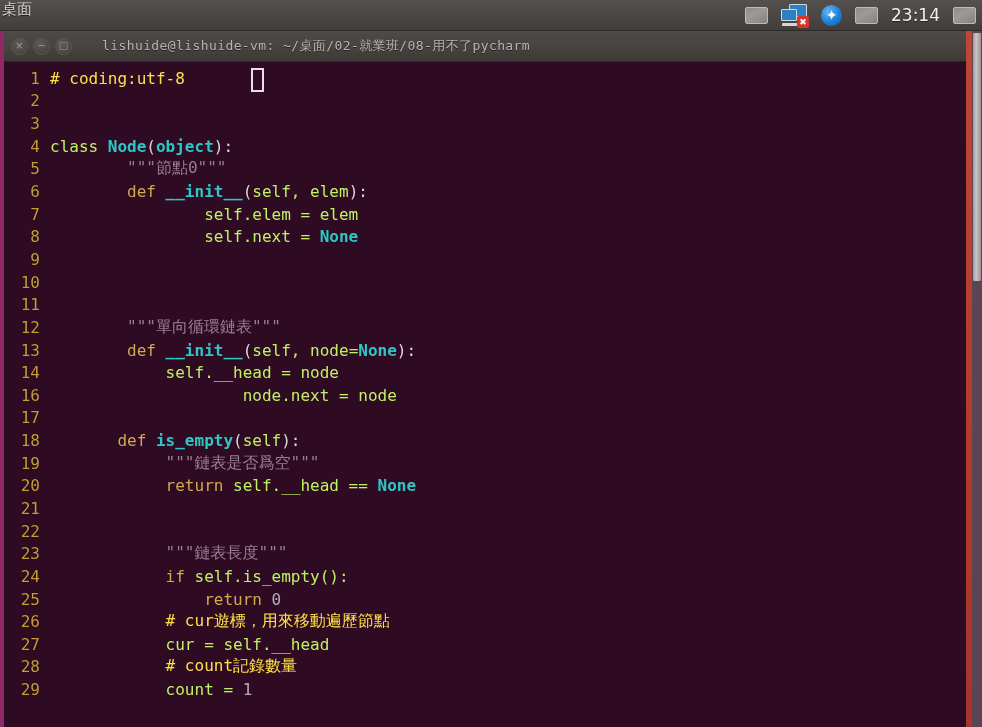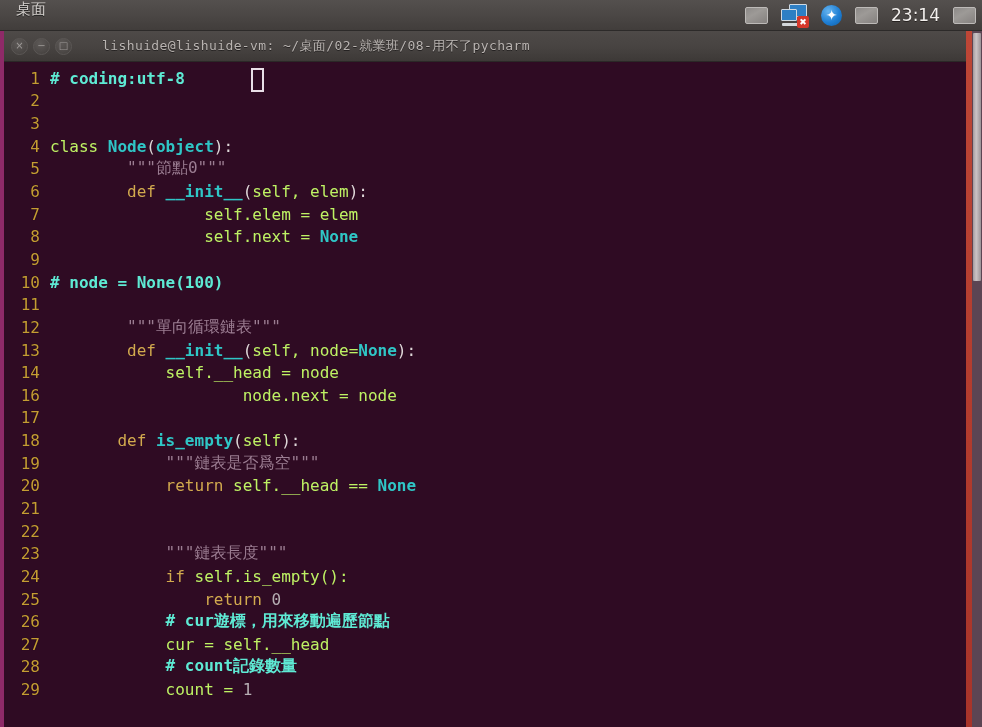--- a/index.html
+++ b/index.html
@@ -15,21 +15,21 @@
     width: 982px; height: 727px;
     background: linear-gradient(160deg, #bb4233 0%, #b33a2d 45%, #a8352c 100%);
   }
 
   
   .panel {
     position: absolute; top: 0; left: 0;
     width: 982px; height: 31px;
     background: linear-gradient(180deg, #54504e 0%, #4b4745 50%, #413d3b 100%);
     border-bottom: 1px solid #2c2a29;
-    display: flex; align-items: center; padding-left: 14px;
+    display: flex; align-items: center;
   }
   .panel-left {
     display: flex; align-items: center; height: 100%;
     padding-left: 2px;
   }
   .panel-appname {
     color: #d6d2cf;
     font-size: 15px;
     font-family: "DejaVu Sans", sans-serif;
     line-height: 1;
@@ -151,21 +151,21 @@
   }
   .ltext {
     padding-left: 8px;
     color: #d8d2d4;
     font-family: "DejaVu Sans Mono", monospace;
     font-size: 16px;
     white-space: pre;
   }
   
   .t-plain  { color: #bef264; }
-  .t-com    { color: #5eead4; font-weight: bold; }
+  .t-com    { color: #fde047; }
   .t-kw     { color: #d2aa4e; }
   .t-cls    { color: #2fc6c6; font-weight: bold; }
   .t-fn     { color: #2fc6c6; font-weight: bold; }
   .t-const  { color: #2fc6c6; font-weight: bold; }
   .t-num    { color: #b6aeb3; }
   .t-doc    { color: #9b7d92; }
   .t-punc   { color: #ded7d8; }
 
   
   .cursor {
@@ -251,21 +251,21 @@
       <div class="code" id="code-lines">
           <div class="line"><span class="lnum">1</span><span class="ltext"><span class="t-com"># coding:utf-8</span></span></div>
           <div class="line"><span class="lnum">2</span><span class="ltext"></span></div>
           <div class="line"><span class="lnum">3</span><span class="ltext"></span></div>
           <div class="line"><span class="lnum">4</span><span class="ltext"><span class="t-plain">class </span><span class="t-cls">Node</span><span class="t-punc">(</span><span class="t-cls">object</span><span class="t-punc">):</span></span></div>
           <div class="line"><span class="lnum">5</span><span class="ltext"><span class="t-doc">        """節點0"""</span></span></div>
           <div class="line"><span class="lnum">6</span><span class="ltext"><span class="t-plain">        </span><span class="t-kw">def </span><span class="t-fn">__init__</span><span class="t-punc">(</span><span class="t-plain">self, elem</span><span class="t-punc">):</span></span></div>
           <div class="line"><span class="lnum">7</span><span class="ltext"><span class="t-plain">                self.elem = elem</span></span></div>
           <div class="line"><span class="lnum">8</span><span class="ltext"><span class="t-plain">                self.next = </span><span class="t-const">None</span></span></div>
           <div class="line"><span class="lnum">9</span><span class="ltext"></span></div>
-          <div class="line"><span class="lnum">10</span><span class="ltext"><span class="t-com"># node = None(100)</span></span></div>
+          <div class="line"><span class="lnum">10</span></div>
           <div class="line"><span class="lnum">11</span></div>
           <div class="line"><span class="lnum">12</span><span class="ltext"><span class="t-doc">        """單向循環鏈表"""</span></span></div>
           <div class="line"><span class="lnum">13</span><span class="ltext"><span class="t-plain">        </span><span class="t-kw">def </span><span class="t-fn">__init__</span><span class="t-punc">(</span><span class="t-plain">self, node=</span><span class="t-const">None</span><span class="t-punc">):</span></span></div>
           <div class="line"><span class="lnum">14</span><span class="ltext"><span class="t-plain">            self.__head = node</span></span></div>
           <div class="line"><span class="lnum">16</span><span class="ltext"><span class="t-plain">                    node.next = node</span></span></div>
           <div class="line"><span class="lnum">17</span><span class="ltext"></span></div>
           <div class="line"><span class="lnum">18</span><span class="ltext"><span class="t-plain">       </span><span class="t-kw">def </span><span class="t-fn">is_empty</span><span class="t-punc">(</span><span class="t-plain">self</span><span class="t-punc">):</span></span></div>
           <div class="line"><span class="lnum">19</span><span class="ltext"><span class="t-doc">            """鏈表是否爲空"""</span></span></div>
           <div class="line"><span class="lnum">20</span><span class="ltext"><span class="t-plain">            </span><span class="t-kw">return</span><span class="t-plain"> self.__head == </span><span class="t-const">None</span></span></div>
           <div class="line"><span class="lnum">21</span><span class="ltext"></span></div>

